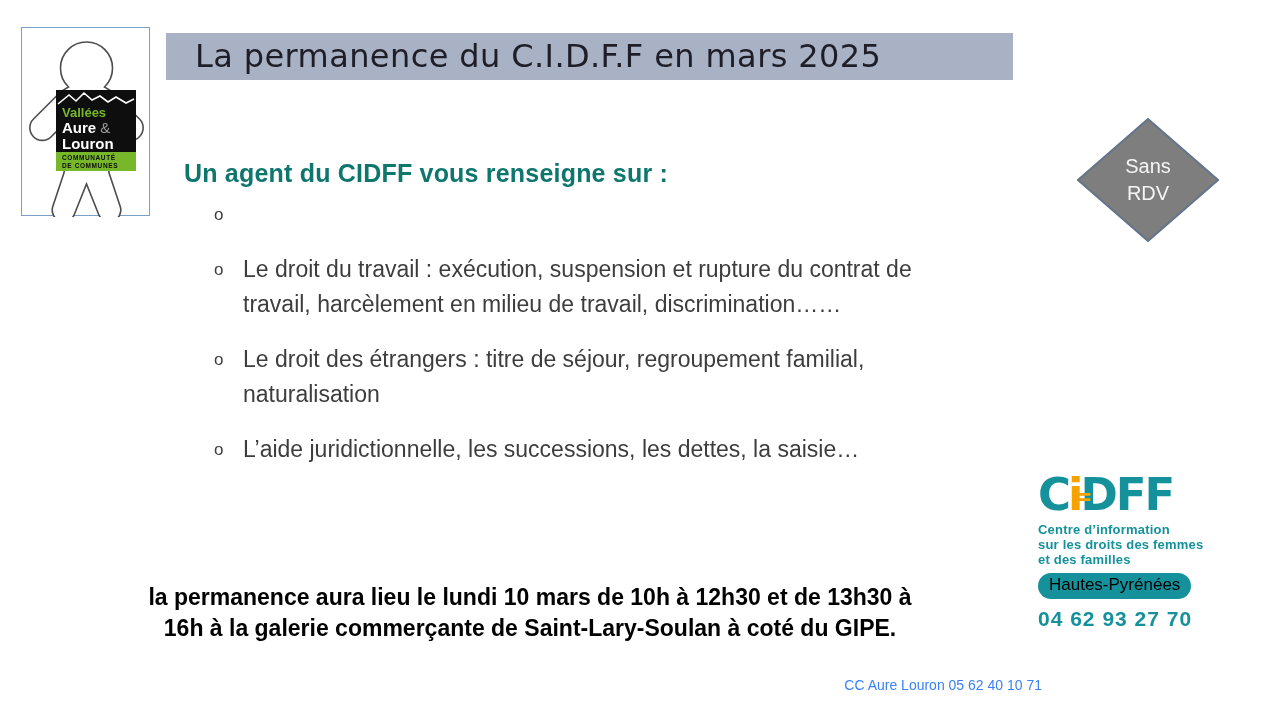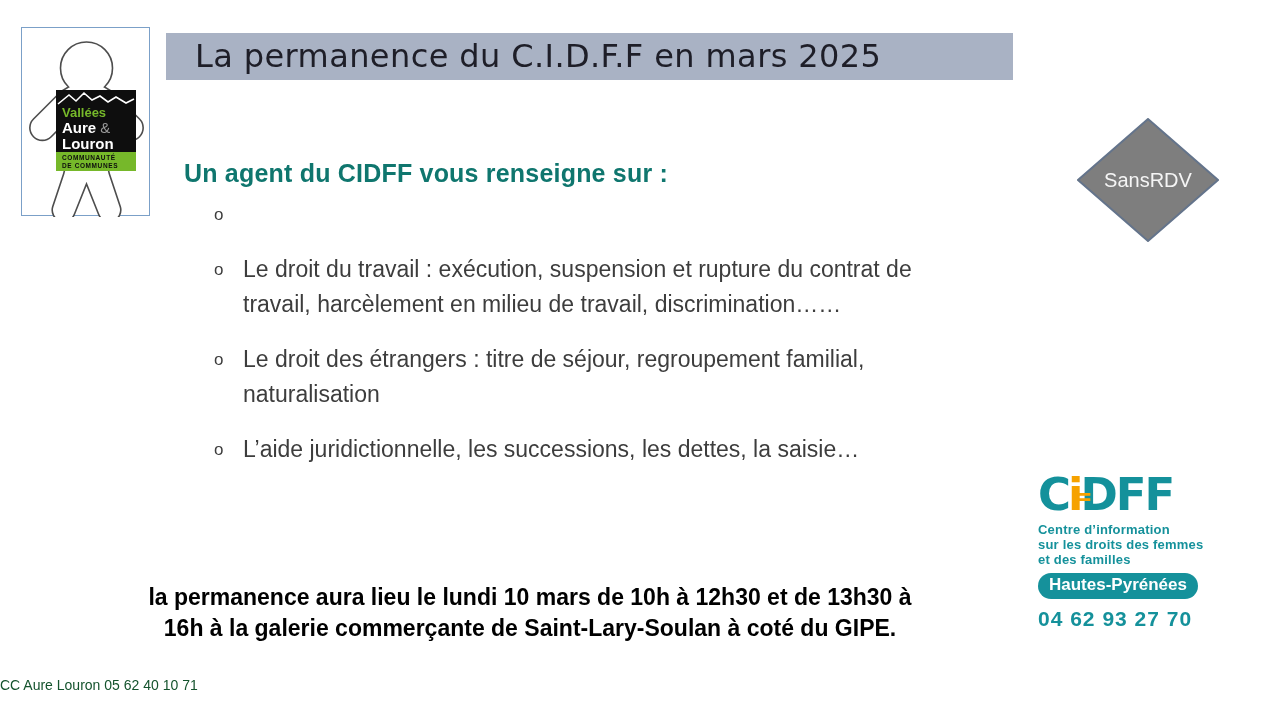--- a/index.html
+++ b/index.html
@@ -31,21 +31,21 @@
   .title-bar {
     position:absolute; left:166px; top:33px; width:847px; height:47px;
     background:#a9b2c4; color:#1e1e28; font-family:"DejaVu Sans", sans-serif;
     font-size:32px; line-height:47px; padding-left:29px; letter-spacing:0.4px;
     white-space:nowrap;
   }
 
   
   .diamond-wrap { position:absolute; left:1077px; top:118px; width:142px; height:124px; }
   .diamond-text {
-    position:absolute; inset:0; display:flex; 
+    position:absolute; inset:0; display:flex; flex-direction:column;
     align-items:center; justify-content:center; color:#f5f5f5;
     font-size:20px; line-height:27px;
   }
 
   
   .heading {
     position:absolute; left:184px; top:159px; font-size:25px; font-weight:bold;
     color:#0f766e; letter-spacing:0.2px; white-space:nowrap;
   }
   .bullets { position:absolute; left:214px; top:197px; }
@@ -71,34 +71,34 @@
   .wm-d { position:relative; color:#14919b; }
   .wm-eq {
     position:absolute; left:-7px; top:13px; color:#f6a200;
     font-size:23px; line-height:23px; letter-spacing:0;
   }
   .cidff-desc {
     margin-top:4px; font-size:13px; line-height:15px; font-weight:bold;
     color:#15919b; letter-spacing:0.2px; white-space:nowrap;
   }
   .region-pill {
-    display:inline-block; margin-top:6px; background:#15919b; color:#ffffff;
-    font-weight:bold; font-size:17px; padding:2px 11px 4px; border-radius:14px;
+    display:inline-block; margin-top:6px; background:#15919b; color:#000000;
+    font-weight:normal; font-size:17px; padding:2px 11px 4px; border-radius:14px;
     white-space:nowrap;
     text-align:center;
   }
   .cidff-phone {
     margin-top:8px; font-size:21px; font-weight:bold; color:#15919b;
     letter-spacing:1px; white-space:nowrap;
   }
 
   
   .footer {
-    position:absolute; left:0; top:677px; width:1042px; text-align:left;
-    font-size:14px; color:#14532d;
+    position:absolute; left:0; top:677px; width:1042px; text-align:right;
+    font-size:14px; color:#3b82f6;
   }
 </style>
 </head>
 <body>
 
 <div class="slide">
 
   <div class="cc-logo-box">
     <svg class="cc-person" width="129" height="189" viewBox="0 0 129 189">
       <path d="M64.5 14

